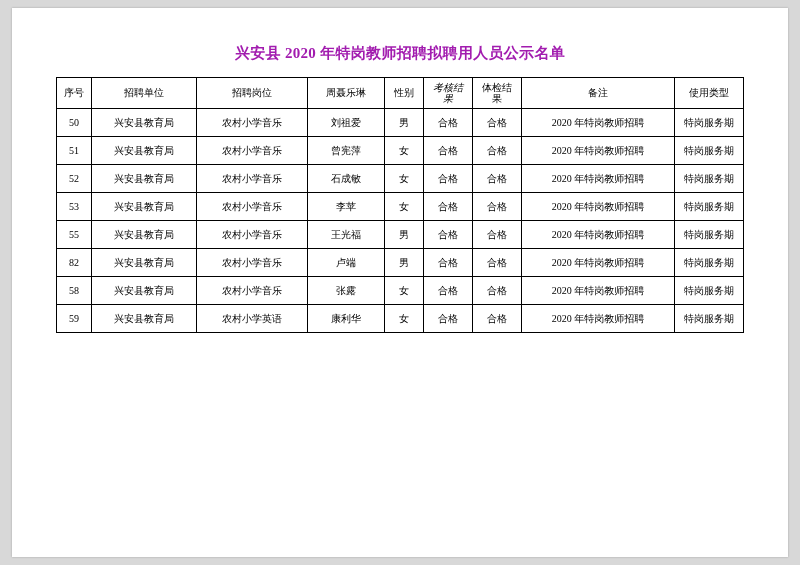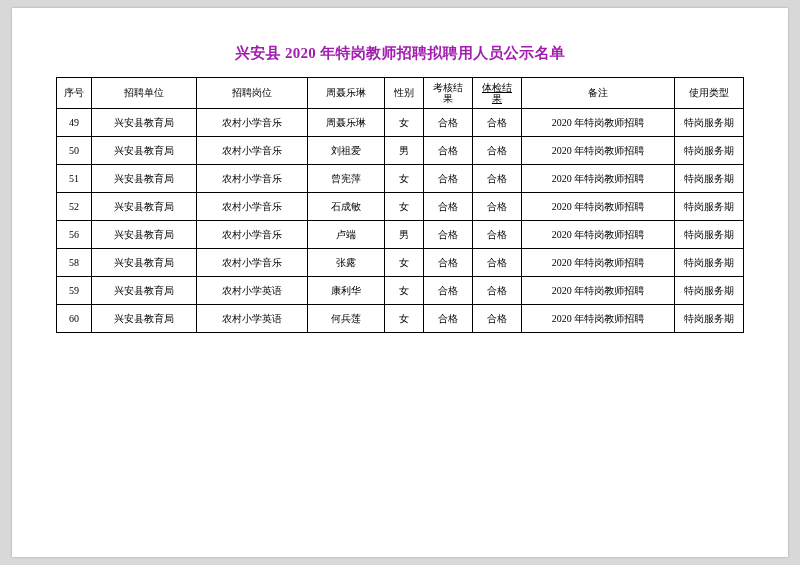--- a/index.html
+++ b/index.html
@@ -55,22 +55,22 @@
   }
   table.listing thead th {
     height: 30px;
     font-size: 10px;
   }
   th.c-no    { width: 34px; }
   th.c-unit  { width: 104px; }
   th.c-post  { width: 110px; }
   th.c-name  { width: 76px; }
   th.c-sex   { width: 38px; }
-  th.c-exam  { width: 48px; }
-  th.c-med   { width: 48px; text-decoration: underline; }
+  th.c-exam  { width: 48px; font-style: italic; }
+  th.c-med   { width: 48px; }
   th.c-note  { width: 152px; }
   th.c-type  { width: 68px; }
   .two-line {
     display: block;
     line-height: 1.1;
   }
 </style>
 </head>
 <body>
 
@@ -94,31 +94,20 @@
           <th class="c-med">
             <span class="two-line">体检结</span>
             <span class="two-line">果</span>
           </th>
           <th class="c-note">备注</th>
           <th class="c-type">使用类型</th>
         </tr>
       </thead>
       <tbody>
         <tr>
-          <td>49</td>
-          <td>兴安县教育局</td>
-          <td>农村小学音乐</td>
-          <td>周聂乐琳</td>
-          <td>女</td>
-          <td>合格</td>
-          <td>合格</td>
-          <td>2020 年特岗教师招聘</td>
-          <td>特岗服务期</td>
-        </tr>
-        <tr>
           <td>50</td>
           <td>兴安县教育局</td>
           <td>农村小学音乐</td>
           <td>刘祖爱</td>
           <td>男</td>
           <td>合格</td>
           <td>合格</td>
           <td>2020 年特岗教师招聘</td>
           <td>特岗服务期</td>
         </tr>
@@ -138,21 +127,43 @@
           <td>兴安县教育局</td>
           <td>农村小学音乐</td>
           <td>石成敏</td>
           <td>女</td>
           <td>合格</td>
           <td>合格</td>
           <td>2020 年特岗教师招聘</td>
           <td>特岗服务期</td>
         </tr>
         <tr>
-          <td>56</td>
+          <td>53</td>
+          <td>兴安县教育局</td>
+          <td>农村小学音乐</td>
+          <td>李苹</td>
+          <td>女</td>
+          <td>合格</td>
+          <td>合格</td>
+          <td>2020 年特岗教师招聘</td>
+          <td>特岗服务期</td>
+        </tr>
+        <tr>
+          <td>55</td>
+          <td>兴安县教育局</td>
+          <td>农村小学音乐</td>
+          <td>王光福</td>
+          <td>男</td>
+          <td>合格</td>
+          <td>合格</td>
+          <td>2020 年特岗教师招聘</td>
+          <td>特岗服务期</td>
+        </tr>
+        <tr>
+          <td>82</td>
           <td>兴安县教育局</td>
           <td>农村小学音乐</td>
           <td>卢端</td>
           <td>男</td>
           <td>合格</td>
           <td>合格</td>
           <td>2020 年特岗教师招聘</td>
           <td>特岗服务期</td>
         </tr>
         <tr>
@@ -170,28 +181,17 @@
           <td>59</td>
           <td>兴安县教育局</td>
           <td>农村小学英语</td>
           <td>康利华</td>
           <td>女</td>
           <td>合格</td>
           <td>合格</td>
           <td>2020 年特岗教师招聘</td>
           <td>特岗服务期</td>
         </tr>
-        <tr>
-          <td>60</td>
-          <td>兴安县教育局</td>
-          <td>农村小学英语</td>
-          <td>何兵莲</td>
-          <td>女</td>
-          <td>合格</td>
-          <td>合格</td>
-          <td>2020 年特岗教师招聘</td>
-          <td>特岗服务期</td>
-        </tr>
       </tbody>
     </table>
   </div>
 
 </div>
 
 </body></html>

